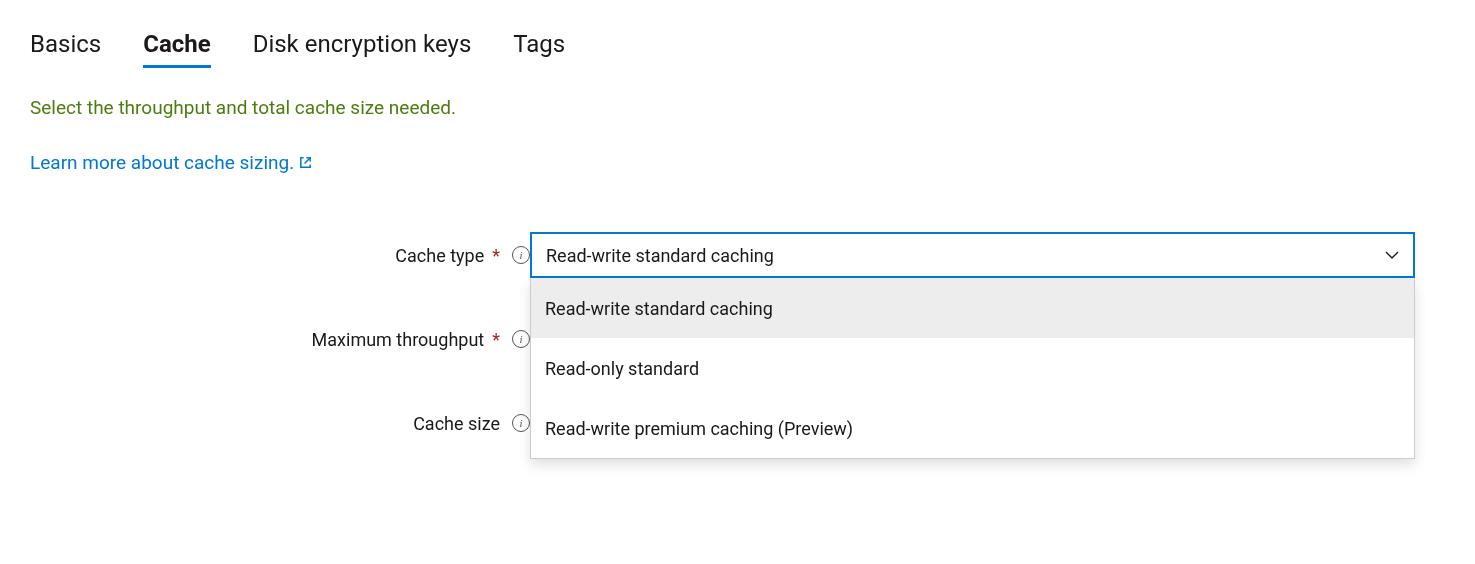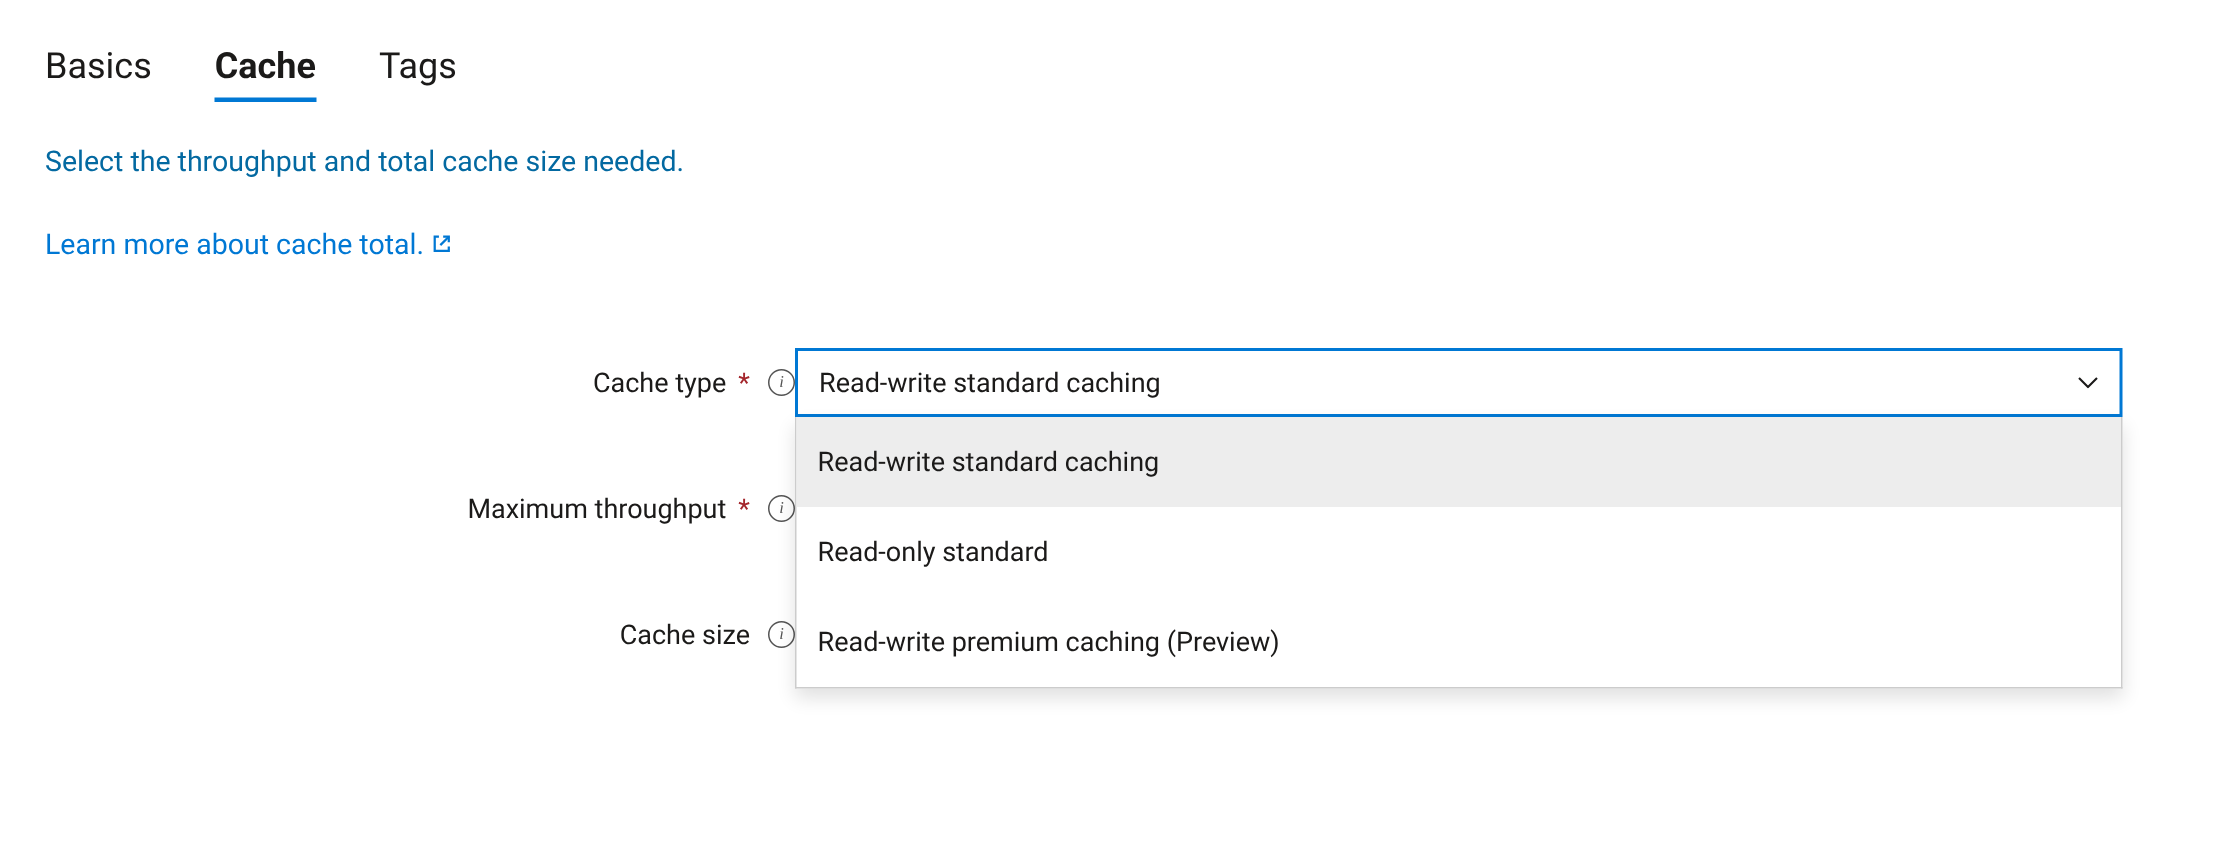--- a/index.html
+++ b/index.html
@@ -35,21 +35,21 @@
       content: "";
       position: absolute;
       left: 0;
       right: 0;
       bottom: 0;
       height: 3px;
       background: #0078d4;
     }
     .description {
       font-size: 19px;
-      color: #0369a1;
+      color: #4d7c0f;
       margin-bottom: 32px;
     }
     .learn-link {
       font-size: 19px;
       color: #0078d4;
       text-decoration: none;
       cursor: pointer;
       display: inline-flex;
       align-items: center;
       gap: 4px;
@@ -141,27 +141,28 @@
     }
   </style>
 </head>
 <body>
 
 
 
 <div class="tabs">
   <div class="tab">Basics</div>
   <div class="tab active">Cache</div>
+  <div class="tab">Disk encryption keys</div>
   <div class="tab">Tags</div>
 </div>
 
 <div class="description">Select the throughput and total cache size needed.</div>
 
 <a class="learn-link">
-  <span>Learn more about cache total.</span>
+  <span>Learn more about cache sizing.</span>
   <svg viewBox="0 0 16 16" fill="none" stroke="currentColor" stroke-width="1.6">
     <path d="M6 3 H3 V13 H13 V10"></path>
     <path d="M9 3 H13 V7"></path>
     <path d="M13 3 L7 9"></path>
   </svg>
 </a>
 
 <div class="form-row">
   <div class="label-col">
     <span>Cache type</span>

